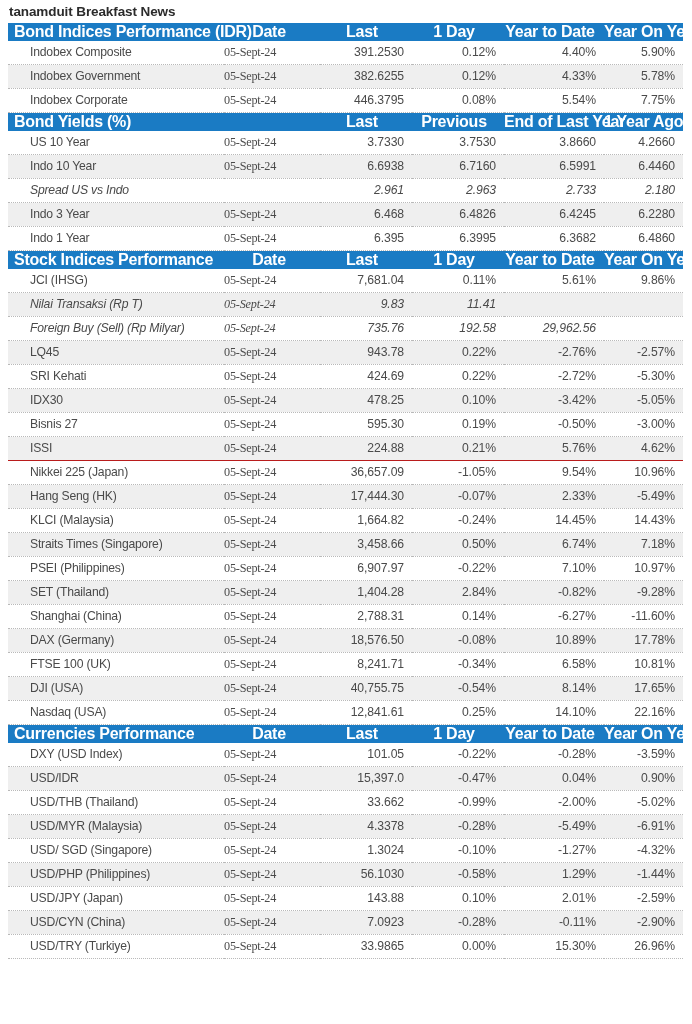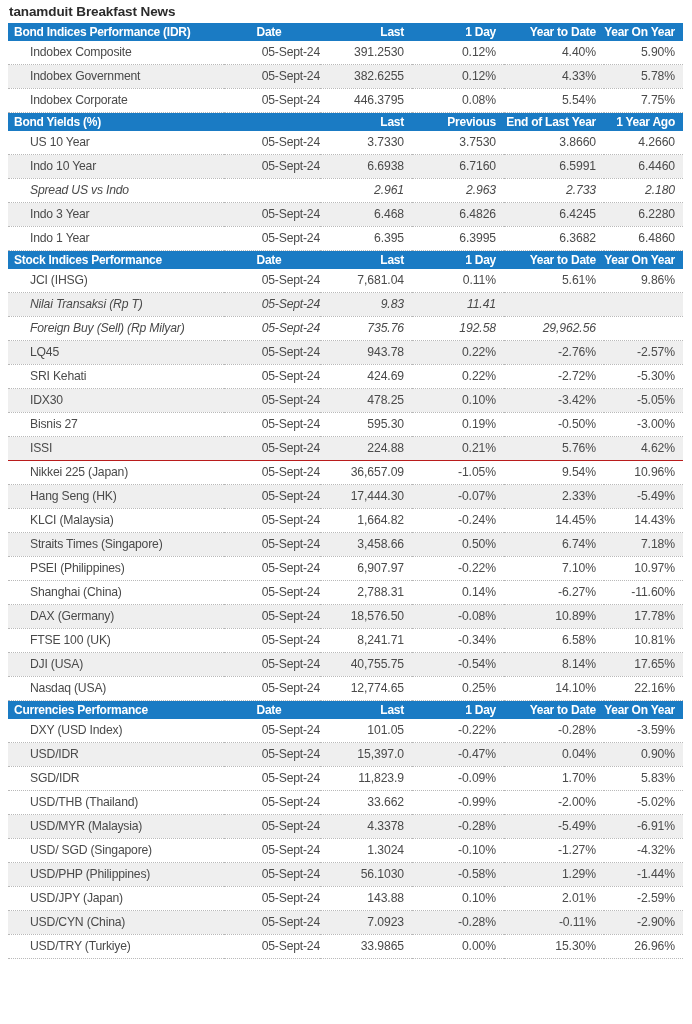--- a/index.html
+++ b/index.html
@@ -38,38 +38,37 @@
   col.c-name  { width: 216px; }
   col.c-date  { width: 96px;  }
   col.c-last  { width: 92px;  }
   col.c-day   { width: 92px;  }
   col.c-ytd   { width: 100px; }
   col.c-yoy   { width: 79px;  }
 
   tr.section-header > th {
     background: #1a7bc4;
     color: #ffffff;
-    font-size: 12px;
+    font-size: 16px;
     font-weight: bold;
     height: 18px;
     line-height: 18px;
     padding: 0 6px 0 0;
     letter-spacing: -0.25px;
     white-space: nowrap;
     vertical-align: middle;
   }
   tr.section-header > th.hdr-name {
     text-align: left;
     padding-left: 6px;
   }
   tr.section-header > th.hdr-date {
     text-align: center;
   }
   tr.section-header > th.num {
-    text-align: right;
     padding-right: 8px;
   }
 
   tr.data-row > td {
     font-size: 12.2px;
     height: 23px;
     line-height: 23px;
     padding: 0;
     border-bottom: 1px dotted #b9b9b9;
     white-space: nowrap;
@@ -77,22 +76,23 @@
     vertical-align: middle;
     color: #4a4a4a;
   }
   tr.data-row.alt > td { background: #efefef; }
   tr.data-row > td.cell-name {
     text-align: left;
     padding-left: 22px;
     letter-spacing: -0.2px;
   }
   tr.data-row > td.cell-date {
-    text-align: right;
+    text-align: left;
     letter-spacing: -0.2px;
+    font-family: Liberation Serif, serif;
   }
   tr.data-row > td.num {
     text-align: right;
     padding-right: 8px;
     letter-spacing: -0.1px;
   }
   tr.data-row.italic > td { font-style: italic; }
   tr.data-row.thick-bottom > td { border-bottom: 1px solid #b91c1c; }
 </style>
 </head>
@@ -328,20 +328,28 @@
             <td class="num">7.18%</td>
           </tr>
           <tr class="data-row">
             <td class="cell-name">PSEI (Philippines)</td>
             <td class="cell-date">05-Sept-24</td>
             <td class="num">6,907.97</td>
             <td class="num">-0.22%</td>
             <td class="num">7.10%</td>
             <td class="num">10.97%</td>
           </tr>
+          <tr class="data-row alt">
+            <td class="cell-name">SET (Thailand)</td>
+            <td class="cell-date">05-Sept-24</td>
+            <td class="num">1,404.28</td>
+            <td class="num">2.84%</td>
+            <td class="num">-0.82%</td>
+            <td class="num">-9.28%</td>
+          </tr>
           <tr class="data-row">
             <td class="cell-name">Shanghai (China)</td>
             <td class="cell-date">05-Sept-24</td>
             <td class="num">2,788.31</td>
             <td class="num">0.14%</td>
             <td class="num">-6.27%</td>
             <td class="num">-11.60%</td>
           </tr>
           <tr class="data-row alt">
             <td class="cell-name">DAX (Germany)</td>
@@ -363,21 +371,21 @@
             <td class="cell-name">DJI (USA)</td>
             <td class="cell-date">05-Sept-24</td>
             <td class="num">40,755.75</td>
             <td class="num">-0.54%</td>
             <td class="num">8.14%</td>
             <td class="num">17.65%</td>
           </tr>
           <tr class="data-row">
             <td class="cell-name">Nasdaq (USA)</td>
             <td class="cell-date">05-Sept-24</td>
-            <td class="num">12,774.65</td>
+            <td class="num">12,841.61</td>
             <td class="num">0.25%</td>
             <td class="num">14.10%</td>
             <td class="num">22.16%</td>
           </tr>
         </tbody>
       </table>
       <table class="market">
         <colgroup>
           <col class="c-name">
           <col class="c-date">
@@ -407,28 +415,20 @@
           </tr>
           <tr class="data-row alt">
             <td class="cell-name">USD/IDR</td>
             <td class="cell-date">05-Sept-24</td>
             <td class="num">15,397.0</td>
             <td class="num">-0.47%</td>
             <td class="num">0.04%</td>
             <td class="num">0.90%</td>
           </tr>
           <tr class="data-row">
-            <td class="cell-name">SGD/IDR</td>
-            <td class="cell-date">05-Sept-24</td>
-            <td class="num">11,823.9</td>
-            <td class="num">-0.09%</td>
-            <td class="num">1.70%</td>
-            <td class="num">5.83%</td>
-          </tr>
-          <tr class="data-row">
             <td class="cell-name">USD/THB (Thailand)</td>
             <td class="cell-date">05-Sept-24</td>
             <td class="num">33.662</td>
             <td class="num">-0.99%</td>
             <td class="num">-2.00%</td>
             <td class="num">-5.02%</td>
           </tr>
           <tr class="data-row alt">
             <td class="cell-name">USD/MYR (Malaysia)</td>
             <td class="cell-date">05-Sept-24</td>

